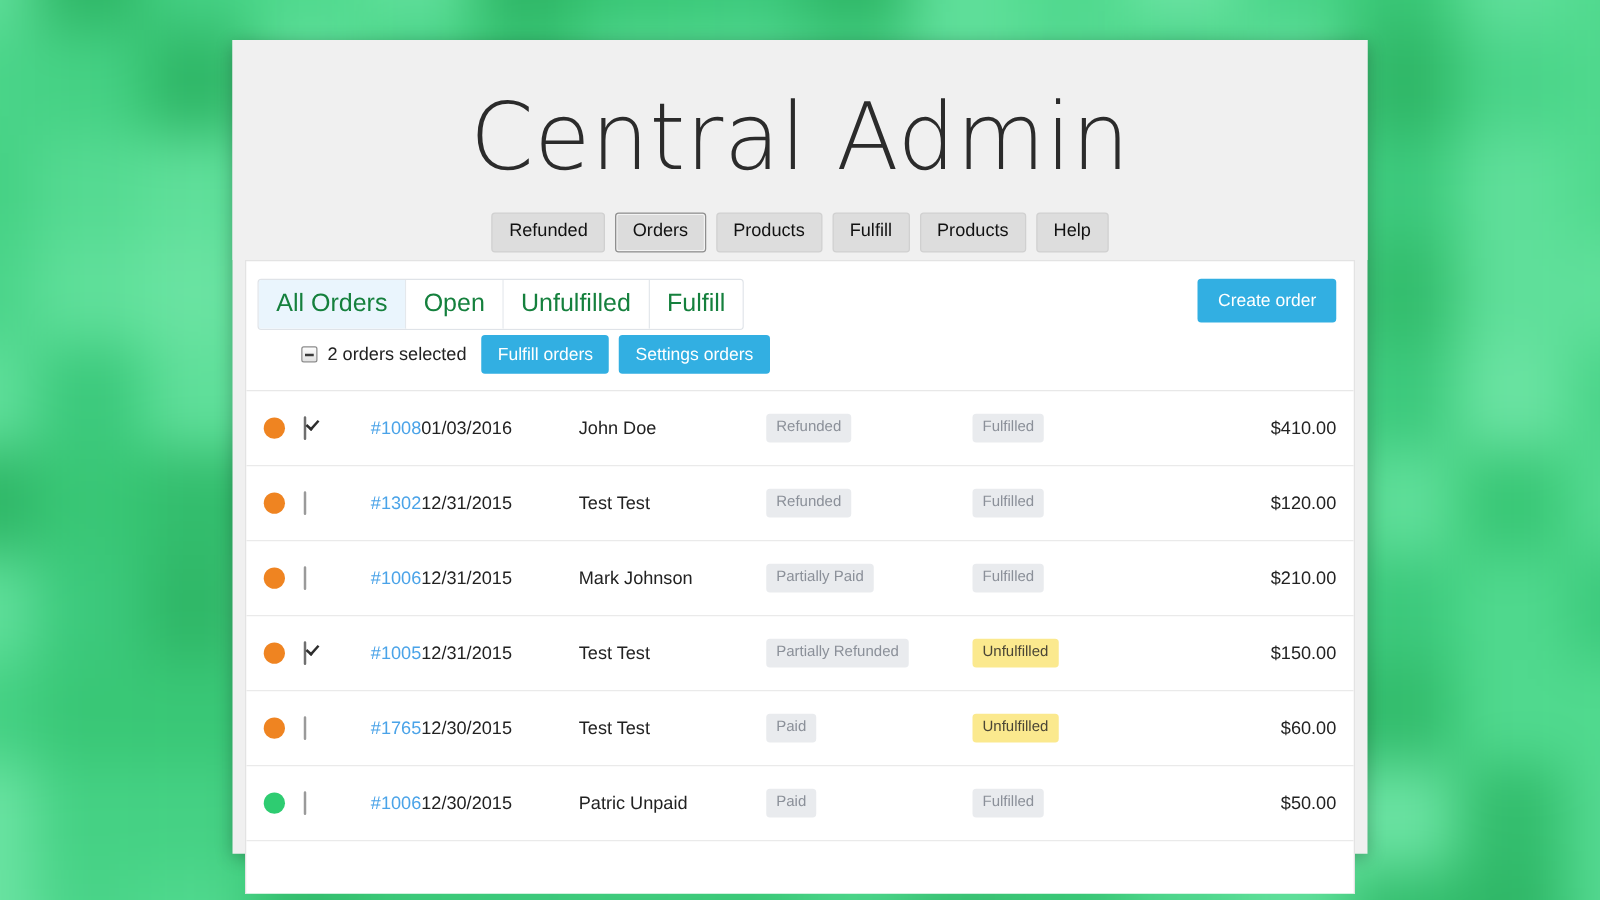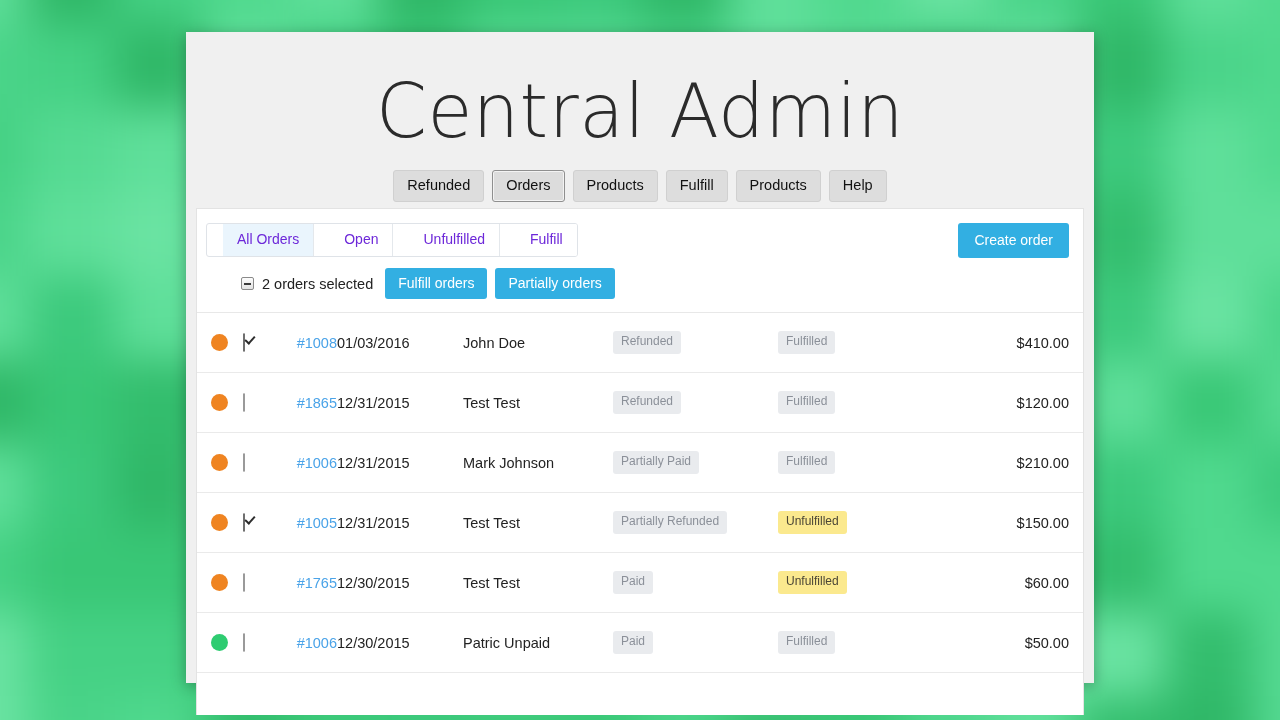--- a/index.html
+++ b/index.html
@@ -99,29 +99,28 @@
     align-items: flex-start;
   }
   #filter-tabs {
     display: flex;
     border: 1px solid #dfe3e8;
     border-radius: 3px;
     overflow: hidden;
     background: #fff;
   }
   .filter-tab {
-    font-size: 14px;
-    color: #6d28d9;
+    font-size: 20px;
+    color: #15803d;
     padding: 7px 14px 8px 14px;
     background: #fff;
     border-right: 1px solid #e4e8ec;
     cursor: pointer;
     white-space: nowrap;
     line-height: 1.2;
-    margin-left: 16px;
   }
   .filter-tab:last-child { border-right: none; }
   .filter-tab.active { background: #eaf5fd; }
 
   .btn-primary {
     background: #32afe2;
     color: #fff;
     border: none;
     border-radius: 3px;
     font-size: 14px;
@@ -432,21 +431,21 @@
           <div class="filter-tab">Fulfill</div>
         </div>
       <button id="create-order-button" class="btn-primary">Create order</button>
     </div>
 
     <div id="bulk-bar">
       <span id="bulk-check"></span>
       <span id="bulk-label">2 orders selected</span>
       <div id="bulk-buttons" style="display:flex;gap:8px;">
           <button class="bulk-btn">Fulfill orders</button>
-          <button class="bulk-btn">Partially orders</button>
+          <button class="bulk-btn">Settings orders</button>
         </div>
     </div>
 
     <div id="orders-list">
         <div class="order-row">
           <div class="col-dot">
             <span class="dot" style="background:#ef8421"></span>
           </div>
           <div class="col-check"><span class="row-check checked"></span></div>
           <div class="col-id"><a class="order-id">#1008</a></div>
@@ -454,21 +453,21 @@
           <div class="col-customer">John Doe</div>
           <div class="col-payment"><span class="badge gray">Refunded</span></div>
           <div class="col-fulfill"><span class="badge gray">Fulfilled</span></div>
           <div class="col-amount">$410.00</div>
         </div>
         <div class="order-row">
           <div class="col-dot">
             <span class="dot" style="background:#ef8421"></span>
           </div>
           <div class="col-check"><span class="row-check"></span></div>
-          <div class="col-id"><a class="order-id">#1865</a></div>
+          <div class="col-id"><a class="order-id">#1302</a></div>
           <div class="col-date">12/31/2015</div>
           <div class="col-customer">Test Test</div>
           <div class="col-payment"><span class="badge gray">Refunded</span></div>
           <div class="col-fulfill"><span class="badge gray">Fulfilled</span></div>
           <div class="col-amount">$120.00</div>
         </div>
         <div class="order-row">
           <div class="col-dot">
             <span class="dot" style="background:#ef8421"></span>
           </div>

